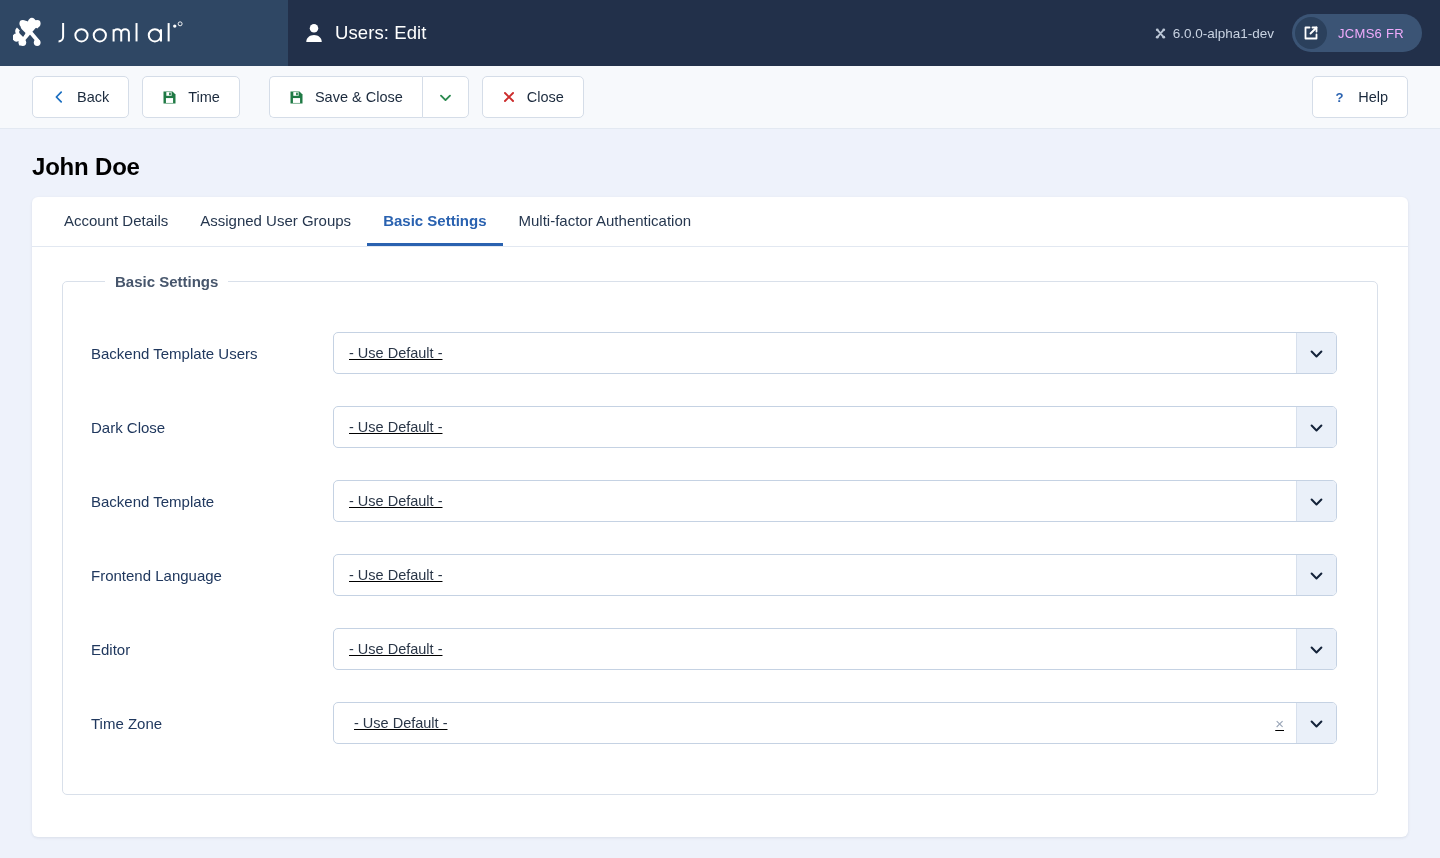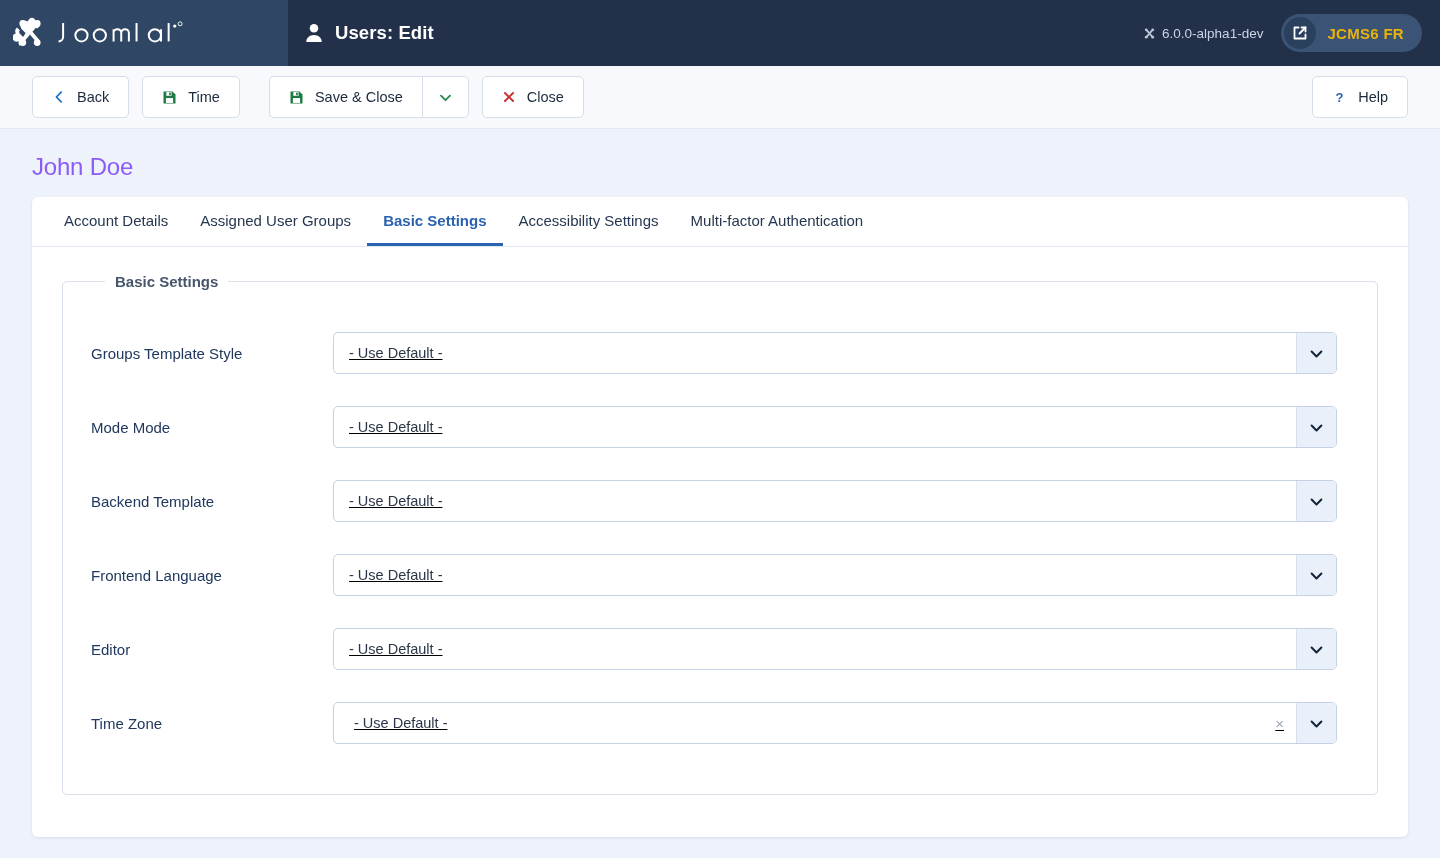--- a/index.html
+++ b/index.html
@@ -26,21 +26,21 @@
   }
   .joomla-logo { display: flex; align-items: center; gap: 10px; }
   .joomla-mark { width: 34px; height: 34px; display: block; }
   .joomla-word { height: 26px; display: block; }
   .header-title-zone {
     display: flex; align-items: center; gap: 11px;
     padding-left: 16px; flex: 1 1 auto;
   }
   .person-icon { width: 20px; height: 20px; display: block; }
   .header-title {
-    color: #ffffff; font-size: 18.5px; font-weight: 700;
+    color: #ffffff; font-size: 18.5px; font-weight: 400;
     letter-spacing: .1px;
   }
   .header-right {
     display: flex; align-items: center; gap: 18px;
     padding-right: 18px;
   }
   .version-chip {
     display: flex; align-items: center; gap: 6px;
     color: #c9d3e2; font-size: 13.5px; white-space: nowrap;
   }
@@ -52,21 +52,21 @@
     border: none; cursor: pointer;
   }
   .site-btn-icon {
     width: 32px; height: 32px; border-radius: 50%;
     background: #2b405c; display: flex;
     align-items: center; justify-content: center;
     flex: 0 0 32px;
   }
   .site-btn-icon svg { width: 16px; height: 16px; display: block; }
   .site-btn-label {
-    color: #eab308; font-size: 15px; font-weight: 700; letter-spacing: .3px;
+    color: #f0abfc; font-size: 13px; font-weight: 400; letter-spacing: .3px;
   }
 
   
   .toolbar {
     height: 63px; background: #f7f9fc;
     border-bottom: 1px solid #e3e9f2;
     display: flex; align-items: center;
     padding: 0 32px;
   }
   .toolbar-left { display: flex; align-items: center; gap: 13px; }
@@ -87,21 +87,21 @@
   .tb-group .tb-caret {
     border-top-left-radius: 0; border-bottom-left-radius: 0;
     padding: 0 15px;
   }
   .tb-icon { display: flex; align-items: center; }
   .tb-icon svg { display: block; }
 
   
   .page-wrap { padding: 0 32px; }
   .page-title {
-    font-size: 24px; font-weight: 400; color: #8b5cf6;
+    font-size: 24px; font-weight: 700; color: #000000;
     padding: 24px 0 16px 0; letter-spacing: -.2px;
   }
   .card {
     background: #fff; border-radius: 6px;
     box-shadow: 0 1px 3px rgba(30,45,70,.10);
     width: 1376px;
     min-height: 622px;
   }
   .tabs {
     display: flex; align-items: stretch;
@@ -308,44 +308,43 @@
 <div class="page-wrap">
 
   <h1 class="page-title">John Doe</h1>
 
   <div class="card">
 
     <div class="tabs">
       <button class="tab">Account Details</button>
       <button class="tab">Assigned User Groups</button>
       <button class="tab active">Basic Settings</button>
-      <button class="tab">Accessibility Settings</button>
       <button class="tab">Multi-factor Authentication</button>
     </div>
 
     <div class="tab-panel">
       <fieldset class="settings">
         <legend>Basic Settings</legend>
 
         <div class="form-row">
-          <label class="form-label">Groups Template Style</label>
+          <label class="form-label">Backend Template Users</label>
           <div class="form-control">
             <div class="select-box">
               <span class="select-value">- Use Default -</span>
               <span class="select-caret">
                 <svg width="17" height="17" viewBox="0 0 16 16" fill="none" stroke="#14233a" stroke-width="1.9" stroke-linecap="round" stroke-linejoin="round">
                   <path d="M3.4 6.2 L8 10.8 L12.6 6.2"></path>
                 </svg>
               </span>
             </div>
           </div>
         </div>
 
         <div class="form-row">
-          <label class="form-label">Mode Mode</label>
+          <label class="form-label">Dark Close</label>
           <div class="form-control">
             <div class="select-box">
               <span class="select-value">- Use Default -</span>
               <span class="select-caret">
                 <svg width="17" height="17" viewBox="0 0 16 16" fill="none" stroke="#14233a" stroke-width="1.9" stroke-linecap="round" stroke-linejoin="round">
                   <path d="M3.4 6.2 L8 10.8 L12.6 6.2"></path>
                 </svg>
               </span>
             </div>
           </div>

